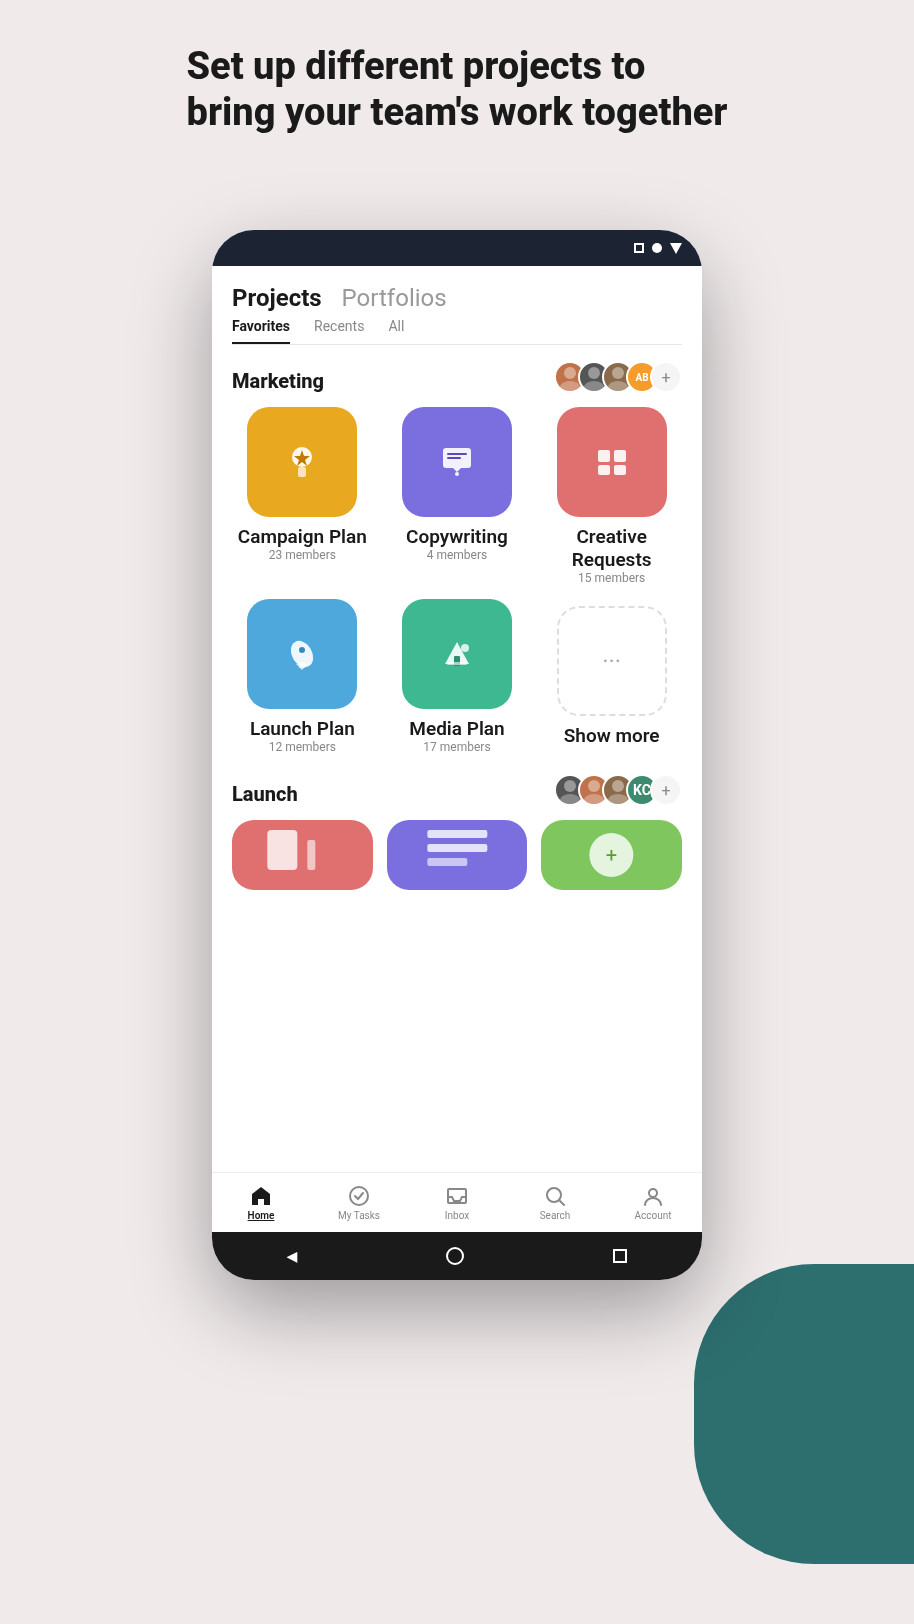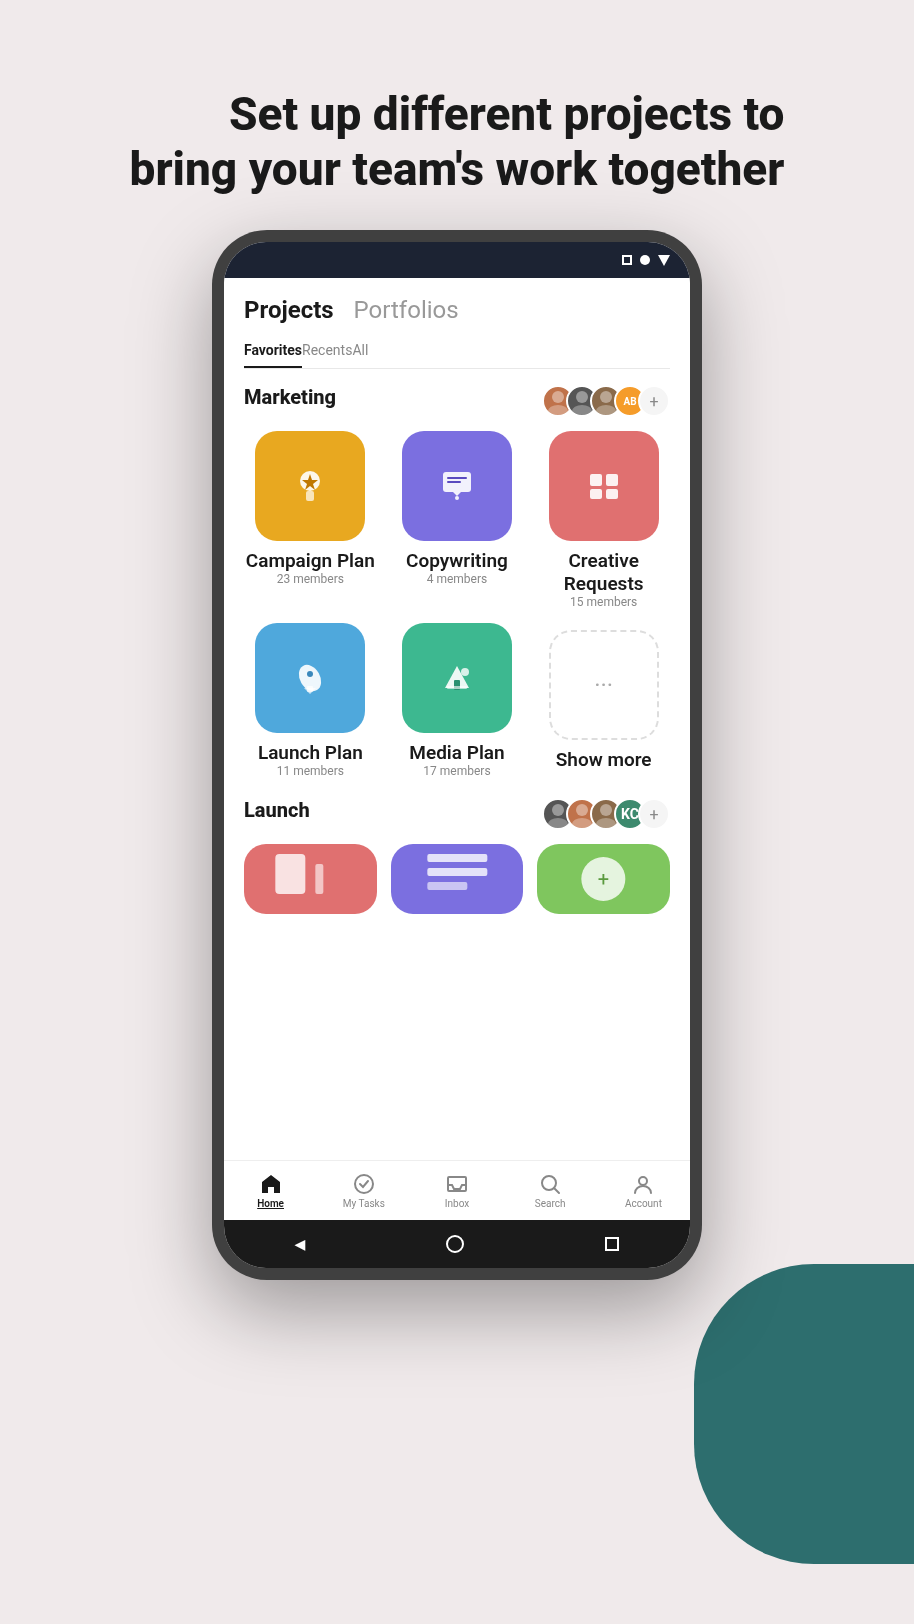--- a/index.html
+++ b/index.html
@@ -9,26 +9,26 @@
       background-color: #f0eaeb;
       font-family: -apple-system, BlinkMacSystemFont, 'Segoe UI', Roboto, sans-serif;
       display: flex;
       flex-direction: column;
       align-items: center;
       overflow: hidden;
       position: relative;
     }
 
     .headline {
-      text-align: right;
-      font-size: 46px;
+      text-align: left;
+      font-size: 38px;
       font-weight: 800;
       color: #1a1a1a;
       line-height: 1.2;
-      margin-top: 87px;
+      margin-top: 44px;
       padding: 0 80px;
     }
 
     
     .teal-decoration {
       position: absolute;
       bottom: 60px;
       right: 0;
       width: 220px;
       height: 300px;
@@ -44,21 +44,21 @@
       transform: translateX(-50%);
       width: 490px;
       height: 1050px;
     }
 
     .phone-outer {
       width: 490px;
       height: 1050px;
       background: #404040;
       border-radius: 55px;
-      padding: 12px;
+      padding: 0;
       box-shadow: 0 30px 80px rgba(0,0,0,0.35);
       position: relative;
     }
 
     .phone-screen {
       background: #ffffff;
       border-radius: 42px;
       overflow: hidden;
       width: 100%;
       height: 100%;
@@ -111,21 +111,22 @@
       color: #1a1a1a;
       padding-bottom: 4px;
     }
     .header-tab.inactive {
       color: #999;
       font-weight: 400;
     }
 
     .sub-tabs {
       display: flex;
-      margin-top: 14px;
+      gap: 24px;
+      margin-top: 2px;
       border-bottom: 1px solid #e8e8e8;
       padding-bottom: 0;
     }
 
     .sub-tab {
       font-size: 14px;
       color: #888;
       padding-bottom: 8px;
       cursor: pointer;
     }
@@ -144,21 +145,21 @@
     }
 
     
     .section {
       margin-bottom: 20px;
     }
 
     .section-header {
       display: flex;
       justify-content: space-between;
-      align-items: flex-start;
+      align-items: flex-end;
       margin-bottom: 14px;
     }
 
     .section-title {
       font-size: 20px;
       font-weight: 800;
       color: #1a1a1a;
     }
 
     .avatar-group {
@@ -422,21 +423,21 @@
               <div class="project-card">
                 <div class="project-icon" style="background:#4fa8dc;">
                   <svg width="52" height="52" viewBox="0 0 52 52" fill="none">
                     <ellipse cx="26" cy="26" rx="10" ry="14" fill="rgba(255,255,255,0.9)" transform="rotate(-30 26 26)"></ellipse>
                     <rect x="23" y="34" width="6" height="6" rx="1" fill="rgba(255,255,255,0.7)"></rect>
                     <circle cx="26" cy="22" r="3" fill="#3a88bb"></circle>
                     <polygon points="20,36 26,42 32,36" fill="rgba(255,255,255,0.7)"></polygon>
                   </svg>
                 </div>
                 <span class="project-name">Launch Plan</span>
-                <span class="project-members">11 members</span>
+                <span class="project-members">12 members</span>
               </div>
 
               <div class="project-card">
                 <div class="project-icon" style="background:#3db890;">
                   <svg width="52" height="52" viewBox="0 0 52 52" fill="none">
                     <polygon points="26,14 38,36 14,36" fill="rgba(255,255,255,0.9)"></polygon>
                     <rect x="23" y="28" width="6" height="10" rx="1" fill="#2a9070"></rect>
                     <rect x="16" y="34" width="20" height="3" rx="1" fill="rgba(255,255,255,0.6)"></rect>
                     <circle cx="34" cy="20" r="4" fill="rgba(255,255,255,0.8)"></circle>
                   </svg>

